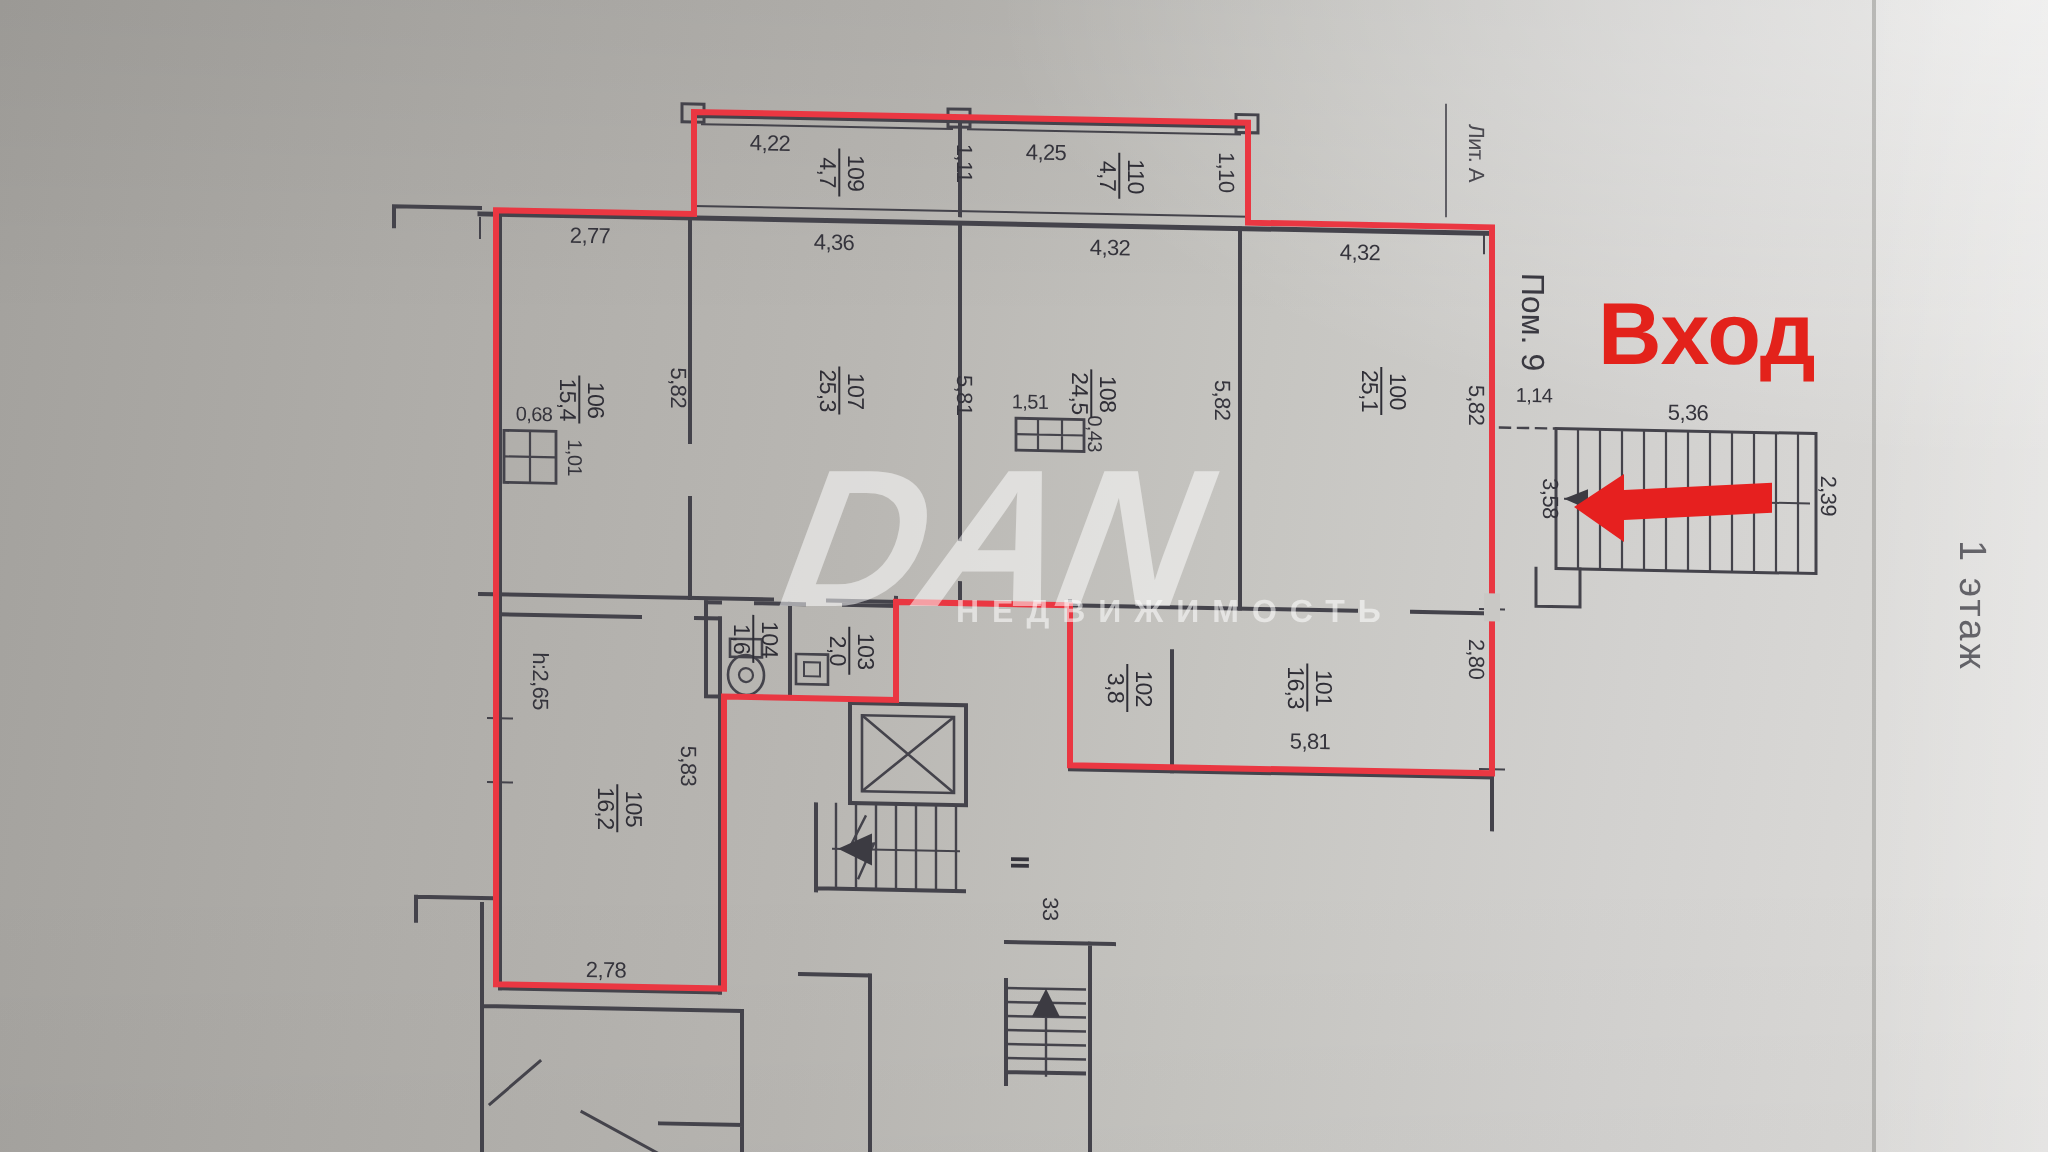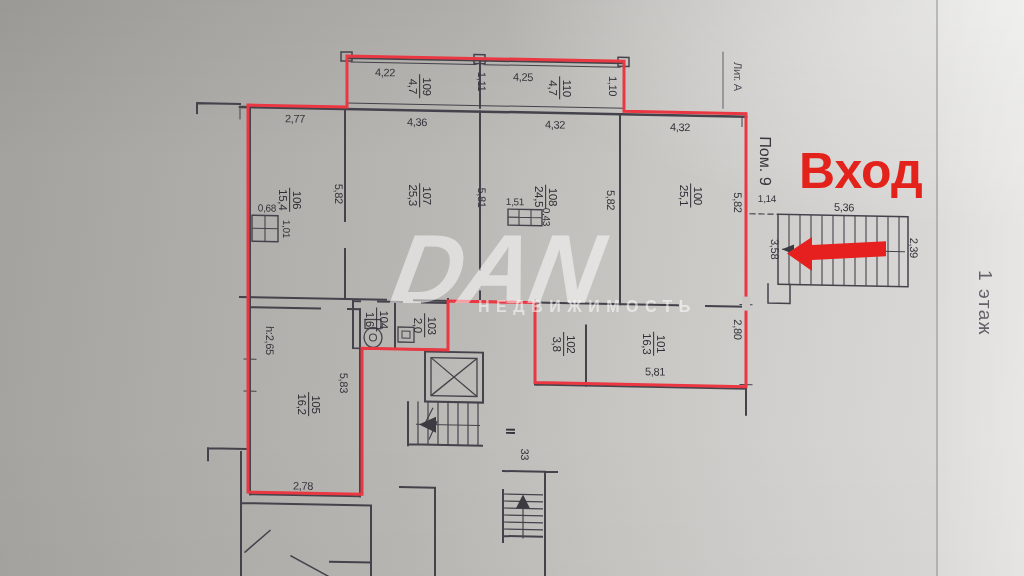--- a/index.html
+++ b/index.html
@@ -20,21 +20,21 @@
   .lbl{position:absolute;transform:translate(-50%,-50%);font-size:11px;color:#35343c;
     white-space:nowrap;letter-spacing:-0.3px;line-height:1;}
   .lbl.rot{transform:translate(-50%,-50%) rotate(90deg);}
   .lbl.small{font-size:10px;}
   .room{position:absolute;transform:translate(-50%,-50%) rotate(90deg);text-align:center;
     color:#2f2e36;line-height:1.1;font-size:11.5px;letter-spacing:-0.3px;white-space:nowrap;}
   .room .num{border-bottom:1px solid #2f2e36;padding:0 3px;}
   .premise{font-size:16px;color:#3a3941;letter-spacing:0;}
   .liter{font-size:11px;color:#4a4950;}
   .sect{font-size:13px;font-weight:700;}
-  .vhod{position:absolute;left:799px;top:146px;font-size:50px;font-weight:700;
+  .vhod{position:absolute;left:799px;top:146px;font-size:44px;font-weight:700;
     color:#e3221b;line-height:1;}
   .wm{position:absolute;left:394px;top:220px;color:rgba(255,255,255,0.52);
     font-weight:700;font-style:italic;font-size:98px;line-height:1;
     transform:skewX(-10deg);letter-spacing:-2px;}
   .wm2{position:absolute;left:478px;top:299px;color:rgba(255,255,255,0.55);
     font-weight:700;font-size:16px;letter-spacing:6.5px;line-height:1;}
   .floor{position:absolute;left:985px;top:303px;transform:translate(-50%,-50%) rotate(90deg);
     font-size:19px;color:#38373e;letter-spacing:1.5px;white-space:nowrap;}
 </style>
 </head>

